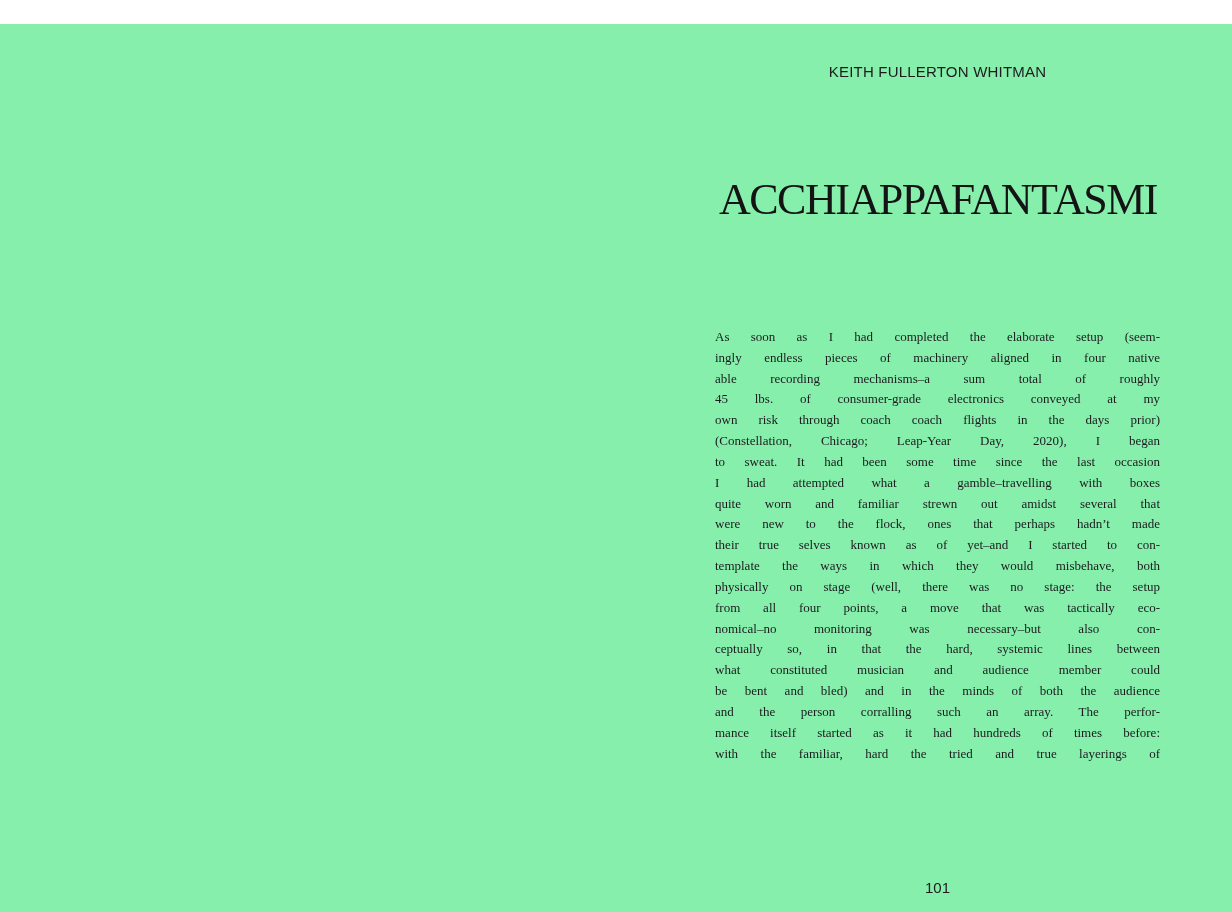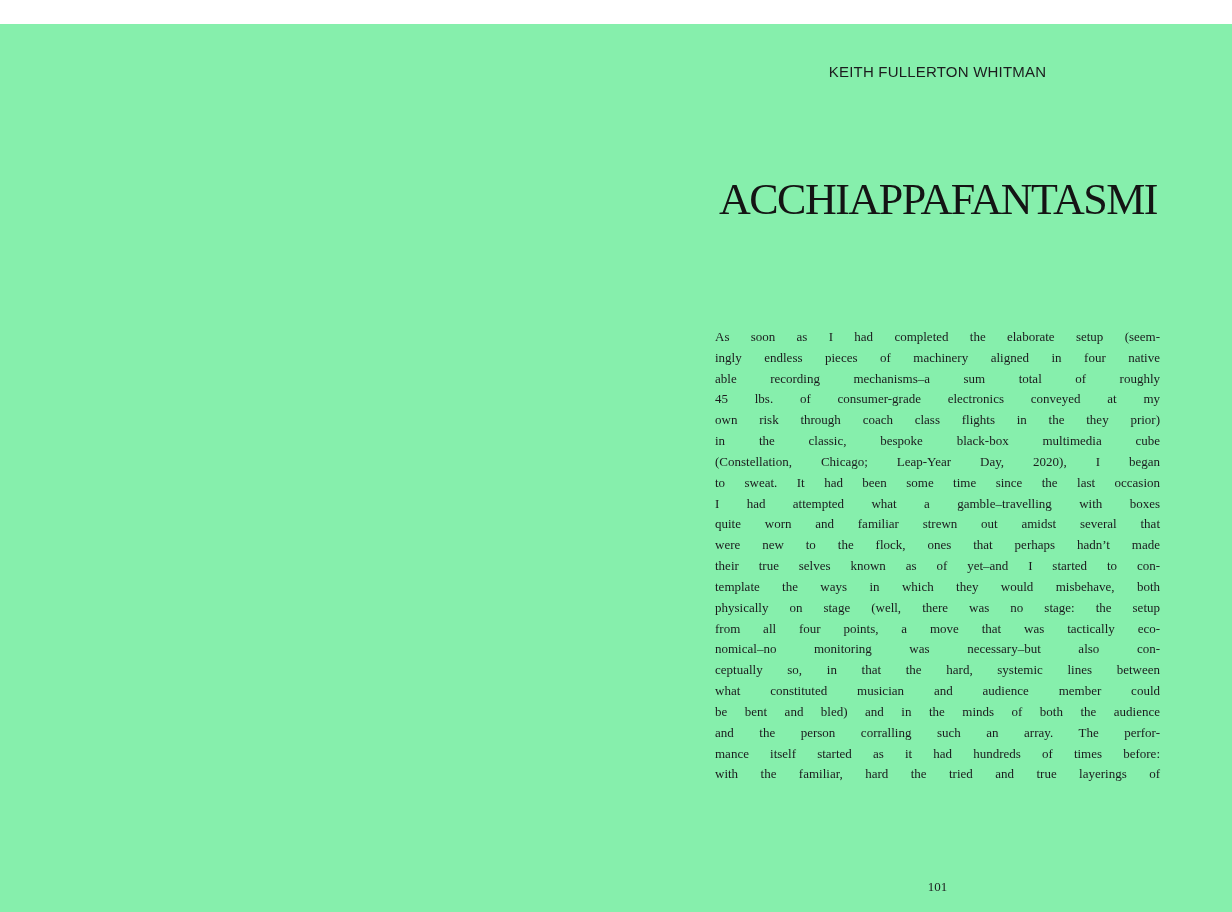--- a/index.html
+++ b/index.html
@@ -63,39 +63,38 @@
     text-align: justify;
     text-align-last: justify;
     white-space: normal;
   }
   .page-number {
     position: absolute;
     top: 855px;
     left: 0;
     width: 100%;
     text-align: center;
-    font-family: Liberation Serif, serif;
-    font-size: 13px;
+    font-family: Liberation Sans, sans-serif;
+    font-size: 15px;
     color: #1c1c1e;
   }
 </style>
 </head>
 <body>
 
 <div class="canvas">
   <div class="column">
     <div class="running-header">KEITH FULLERTON WHITMAN</div>
     <h1 class="title">ACCHIAPPAFANTASMI</h1>
     <div class="body-text">
         <div class="line">As soon as I had completed the elaborate setup (seem-</div>
         <div class="line">ingly endless pieces of machinery aligned in four native</div>
         <div class="line">able recording mechanisms–a sum total of roughly</div>
         <div class="line">45 lbs. of consumer-grade electronics conveyed at my</div>
-        <div class="line">own risk through coach class flights in the they prior)</div>
-        <div class="line">in the classic, bespoke black-box multimedia cube</div>
+        <div class="line">own risk through coach coach flights in the days prior)</div>
         <div class="line">(Constellation, Chicago; Leap-Year Day, 2020), I began</div>
         <div class="line">to sweat. It had been some time since the last occasion</div>
         <div class="line">I had attempted what a gamble–travelling with boxes</div>
         <div class="line">quite worn and familiar strewn out amidst several that</div>
         <div class="line">were new to the flock, ones that perhaps hadn’t made</div>
         <div class="line">their true selves known as of yet–and I started to con-</div>
         <div class="line">template the ways in which they would misbehave, both</div>
         <div class="line">physically on stage (well, there was no stage: the setup</div>
         <div class="line">from all four points, a move that was tactically eco-</div>
         <div class="line">nomical–no monitoring was necessary–but also con-</div>

